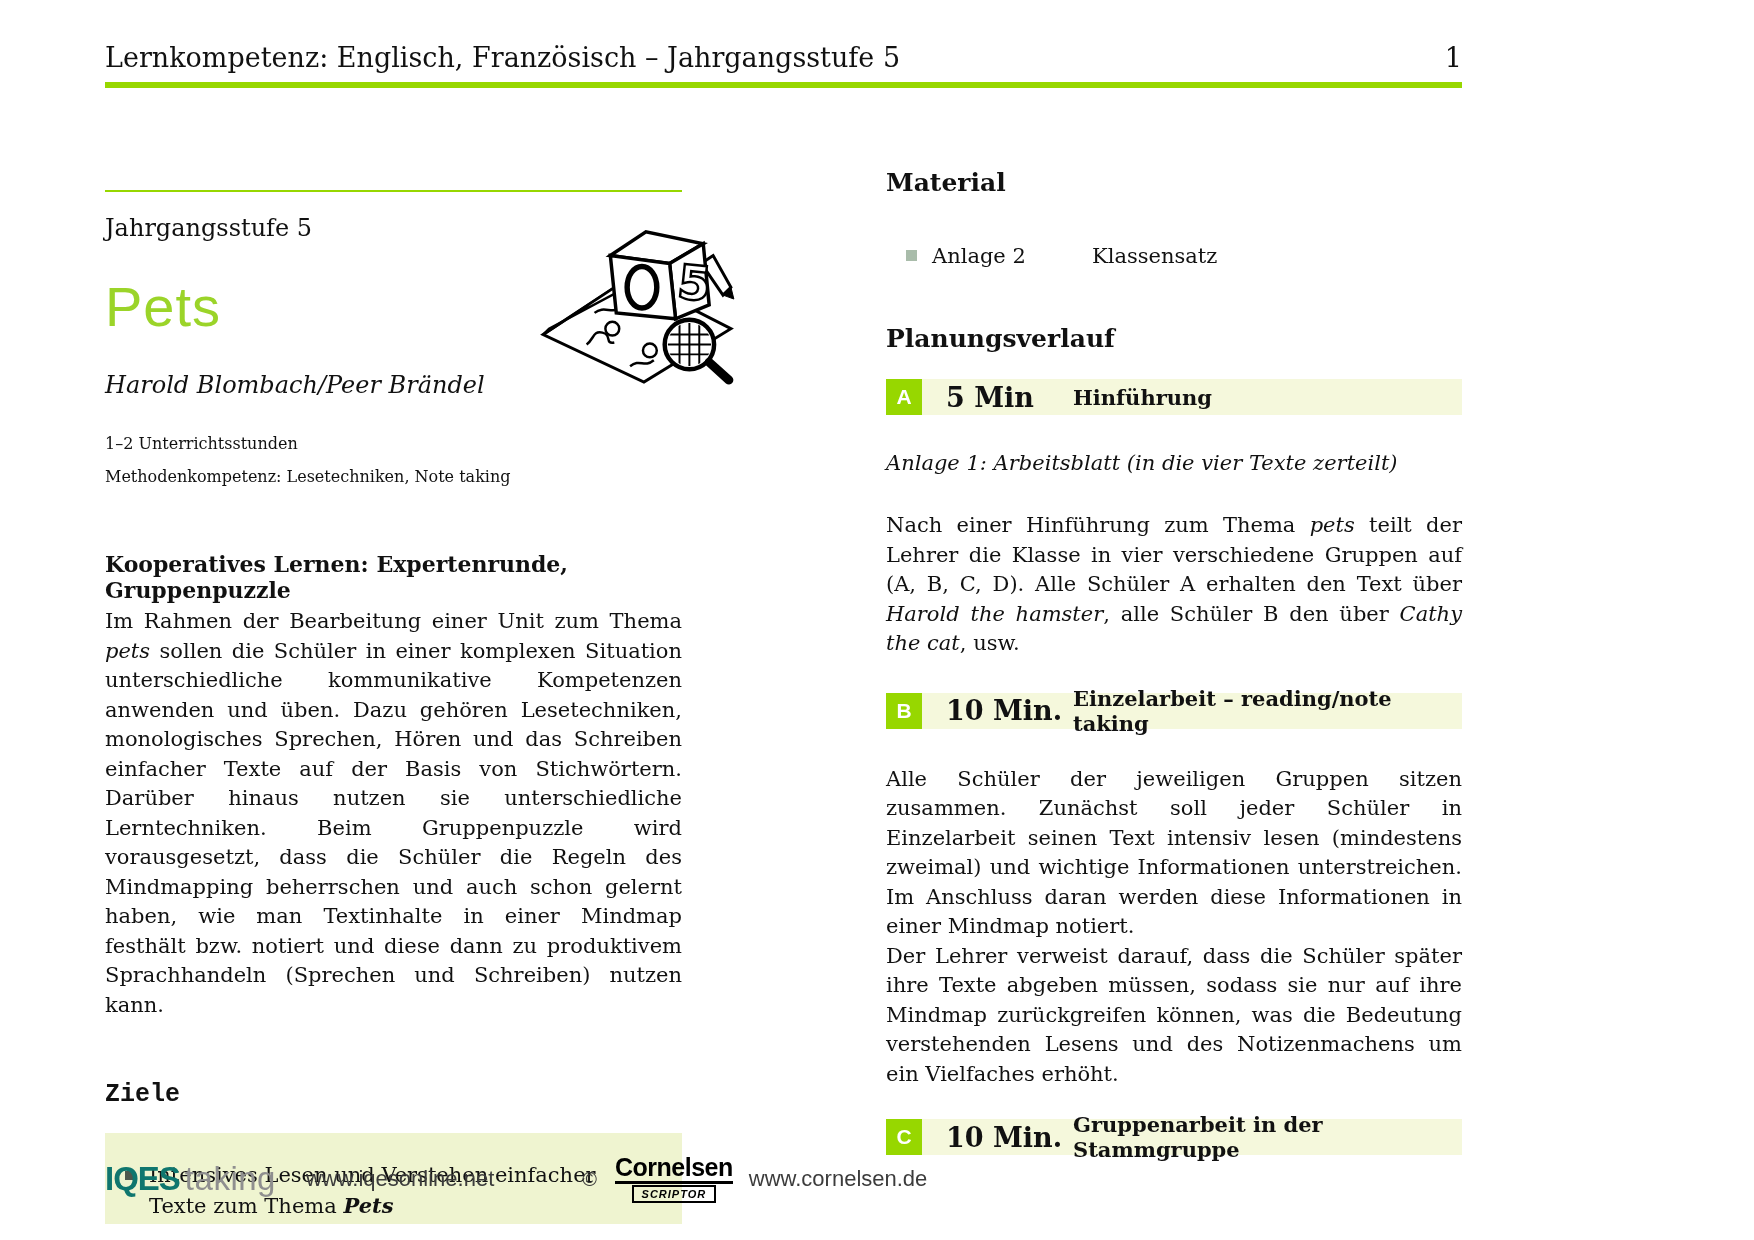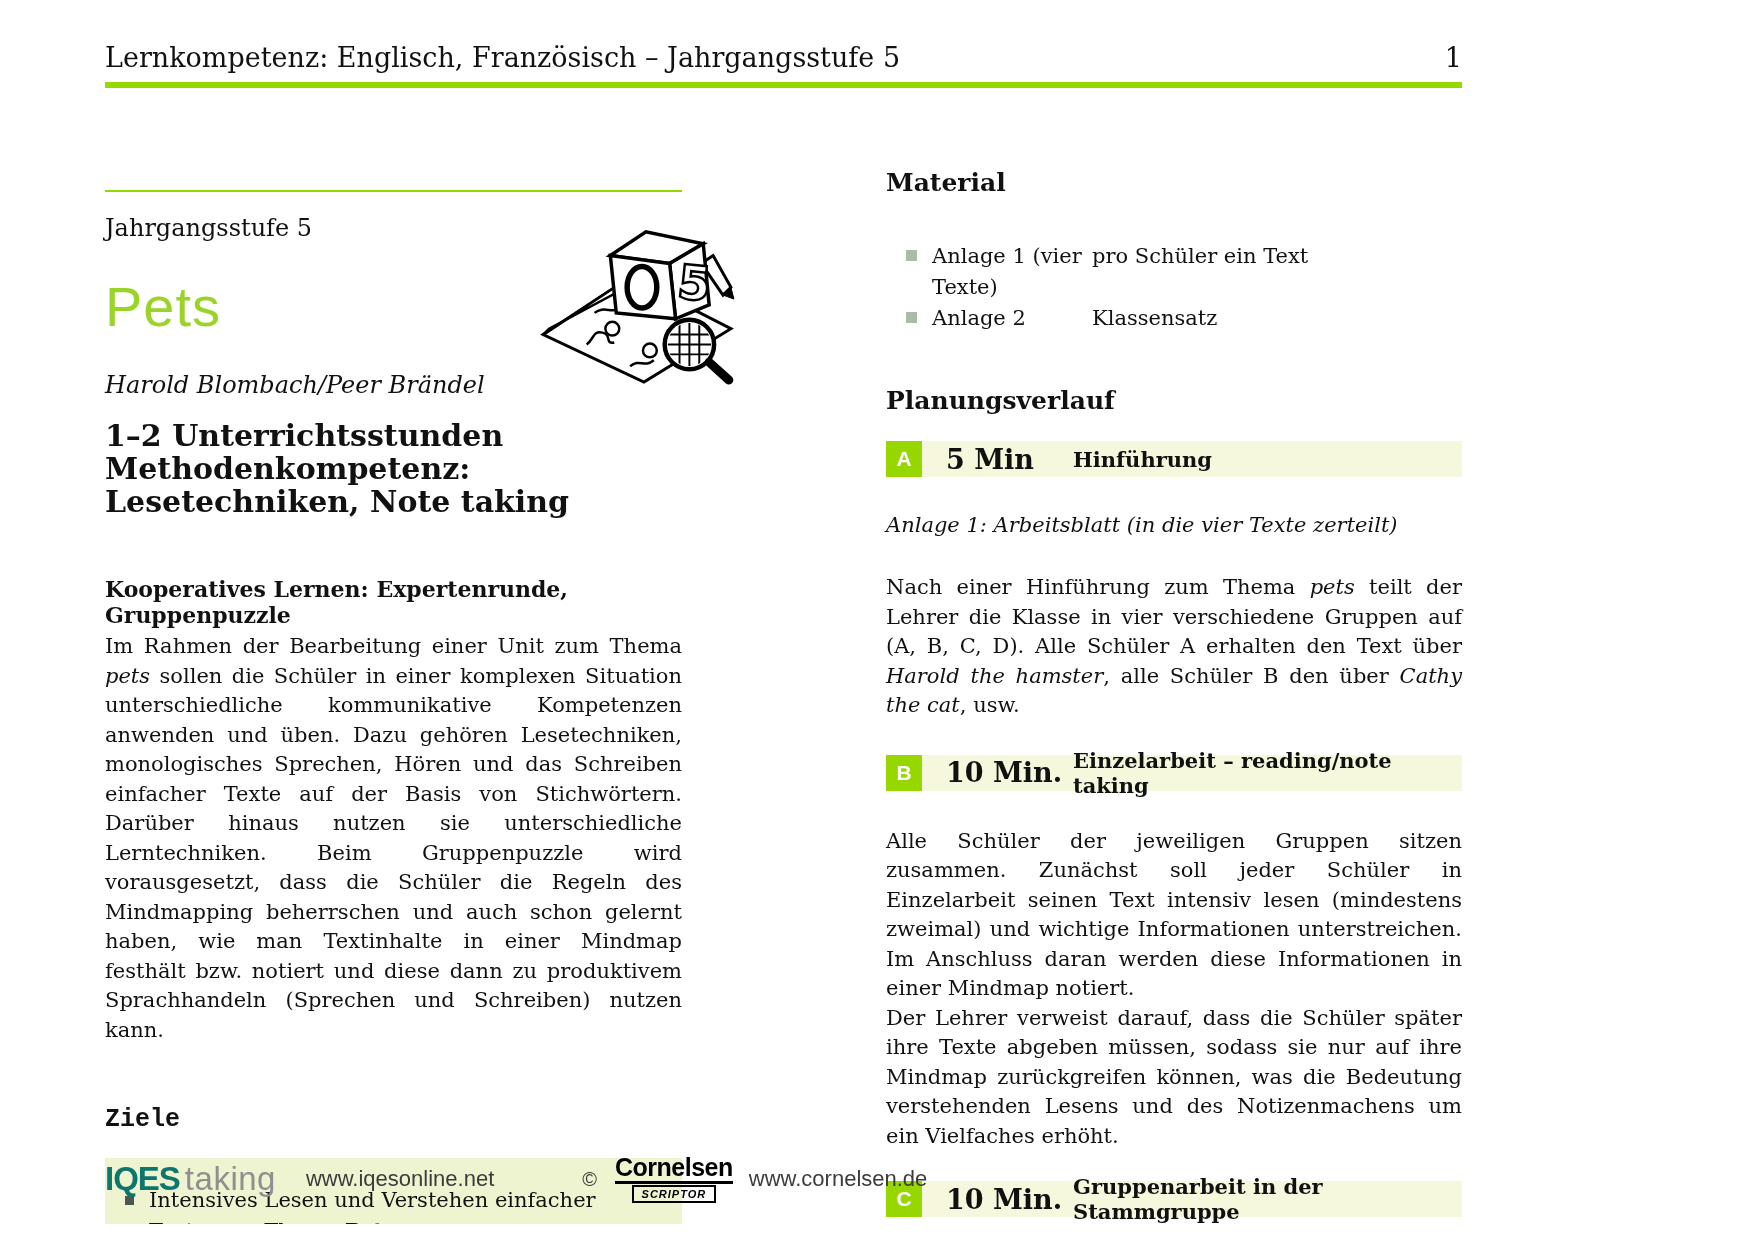--- a/index.html
+++ b/index.html
@@ -26,21 +26,21 @@
   .col-right{position:absolute;left:886px;top:168px;width:576px;}
 
   .thin-rule{height:2px;background:var(--green);margin-bottom:22px;}
   .kicker{font-size:24px;}
   .doc-title{
     font-family:"Liberation Sans", sans-serif;
     font-size:56px;color:var(--green-title);
     margin-top:32px;letter-spacing:1px;
   }
   .authors{font-style:italic;font-size:24px;margin-top:32px;}
-  .meta{font-weight:bold;font-size:30px;margin-top:20px;line-height:33px;}
+  .meta{font-weight:normal;font-size:16px;margin-top:28px;line-height:33px;}
   .meta div{margin:0;}
   .illu{position:absolute;left:428px;top:28px;width:212px;height:168px;}
 
   .intro-heading{font-weight:bold;font-size:22px;margin-top:58px;}
   .body-par{
     font-size:21px;line-height:29.5px;text-align:justify;margin-top:4px;
   }
   .section-heading{font-weight:bold;font-size:25px;}
   .ziele-heading{margin-top:60px;font-family:Liberation Mono, monospace;}
   .ziele-box{
@@ -172,25 +172,20 @@
 
       </ul>
     </div>
   </div>
 
   <div class="col-right">
     <div class="section-heading material-heading">Material</div>
     <div class="material-list">
       <div class="material-row">
         <span class="sq light"></span>
-        <span class="material-label">Anlage 1 (vier Texte)</span>
-        <span class="material-value">pro Schüler ein Text</span>
-      </div>
-      <div class="material-row">
-        <span class="sq light"></span>
         <span class="material-label">Anlage 2</span>
         <span class="material-value">Klassensatz</span>
       </div>
     </div>
 
     <div class="section-heading plan-heading">Planungsverlauf</div>
 
     <div class="step">
       <div class="step-letter">A</div>
       <div class="step-bar">

